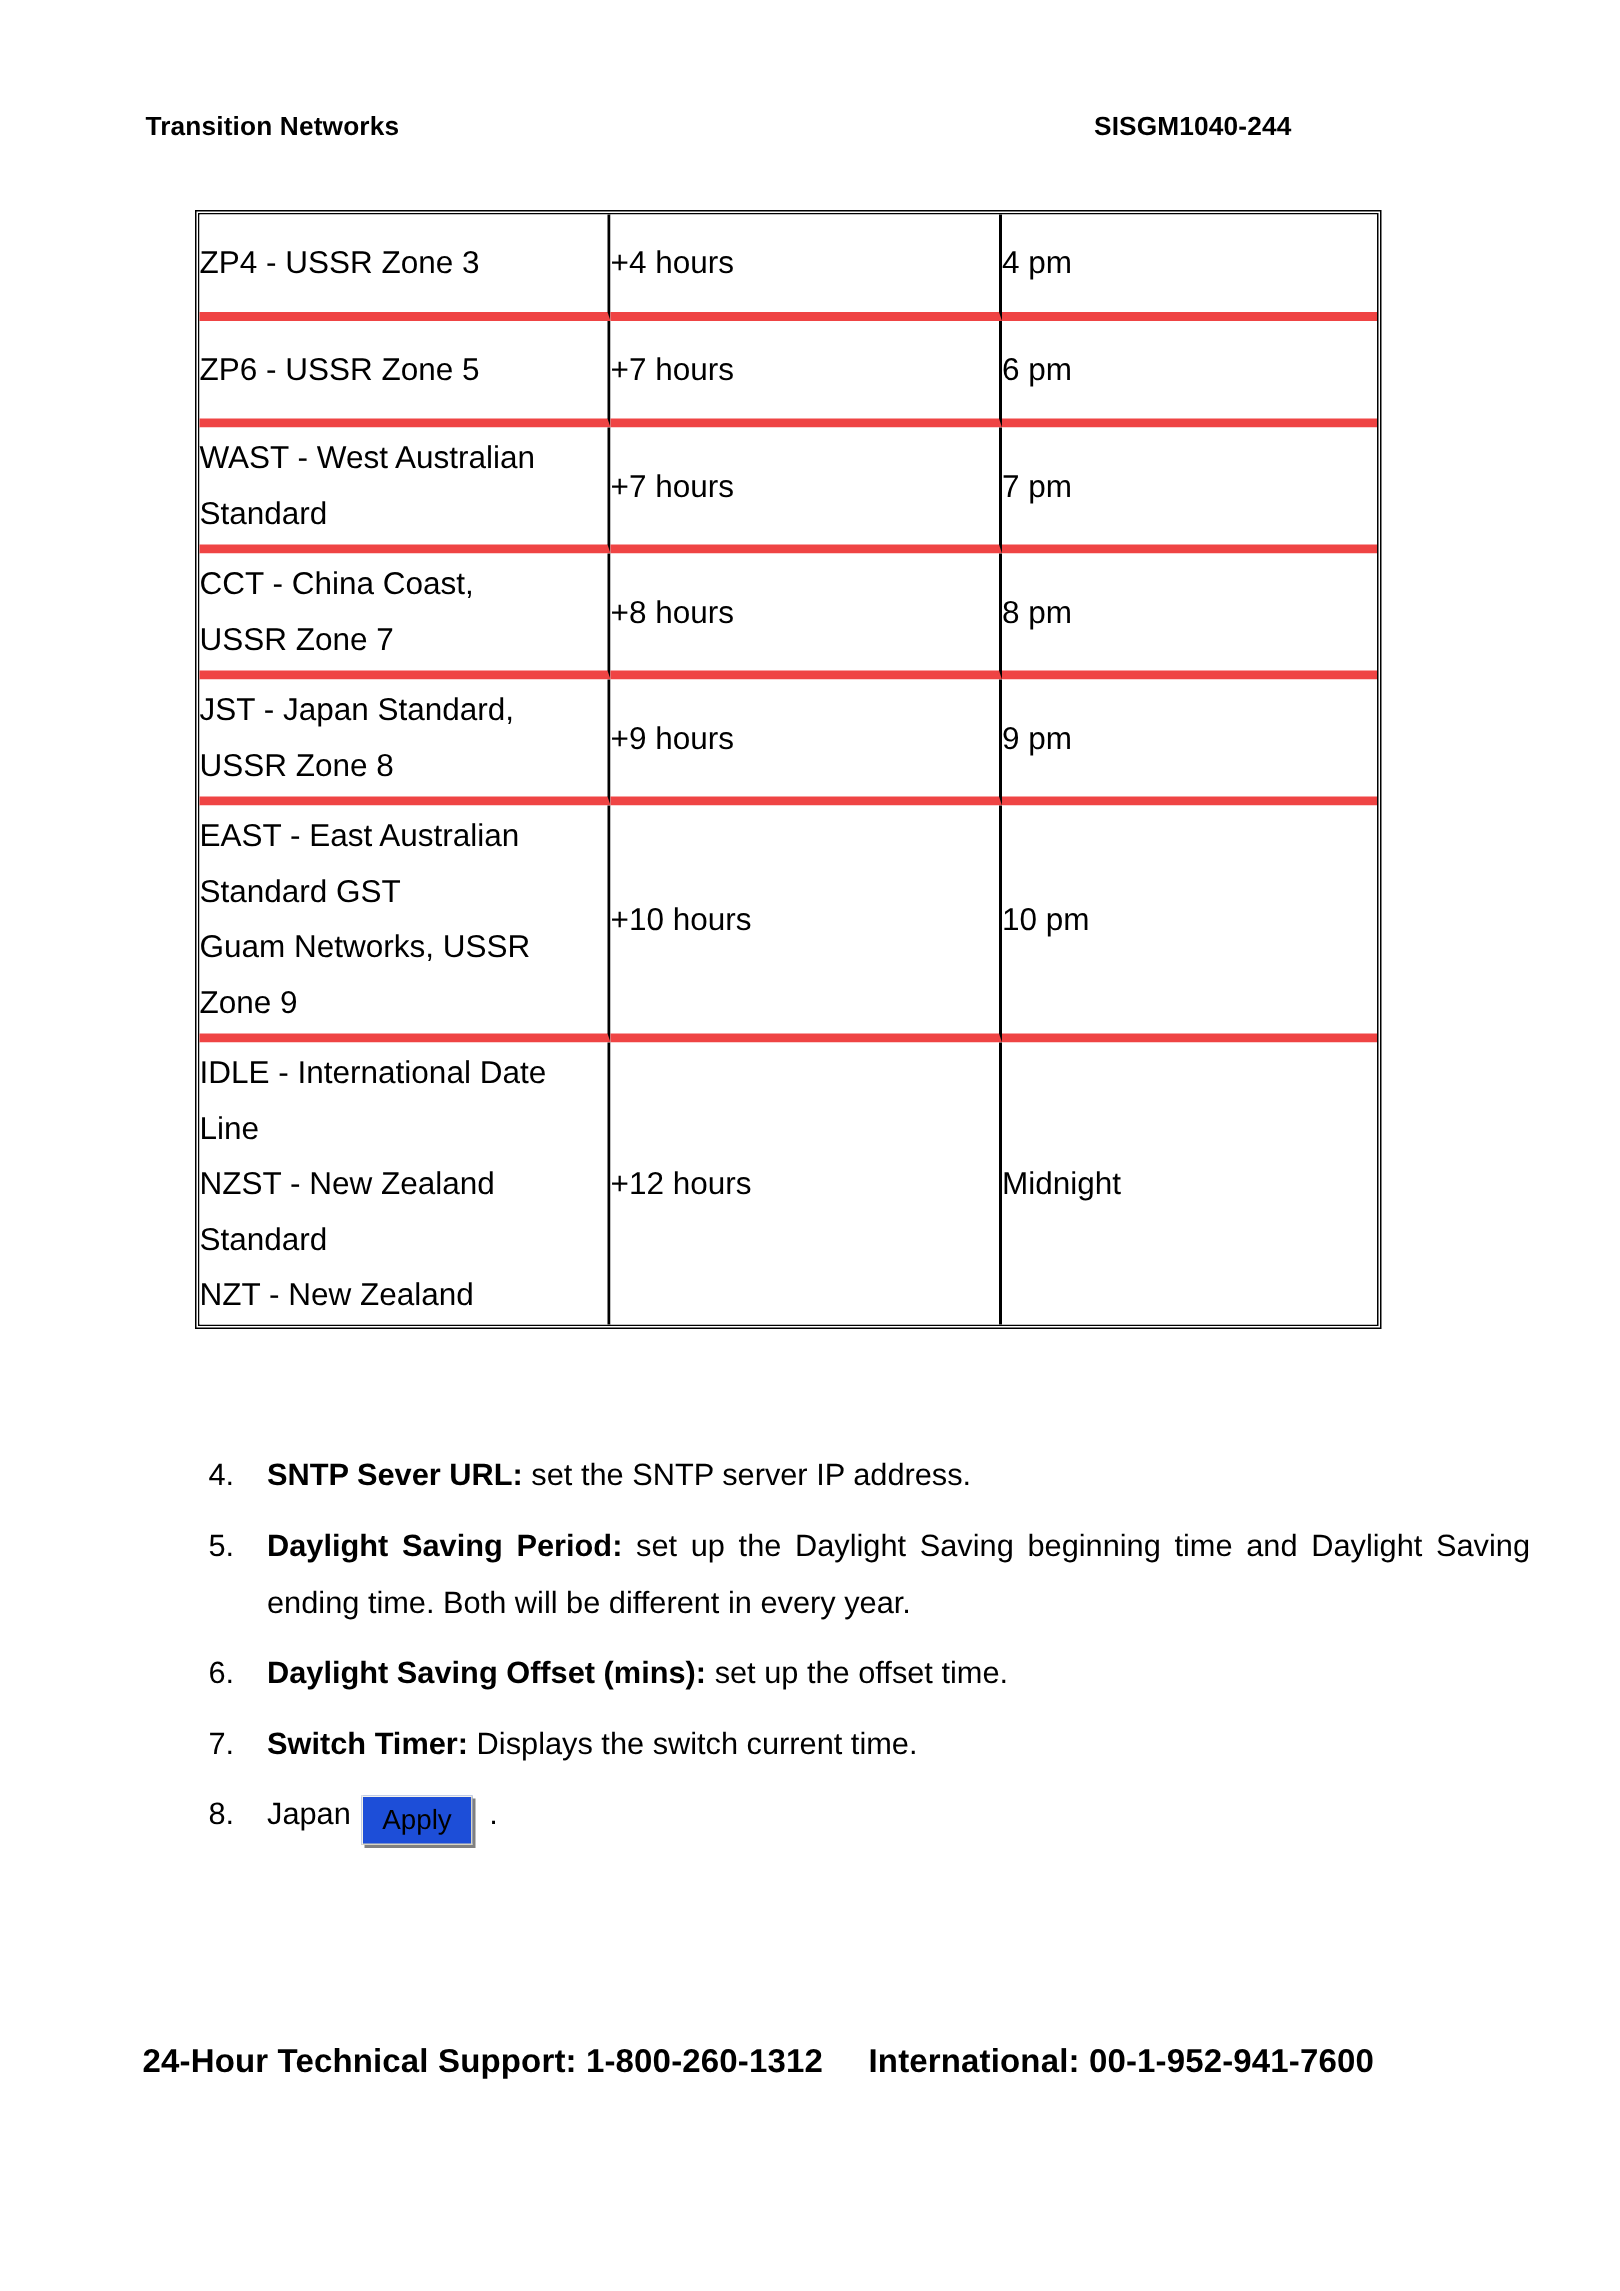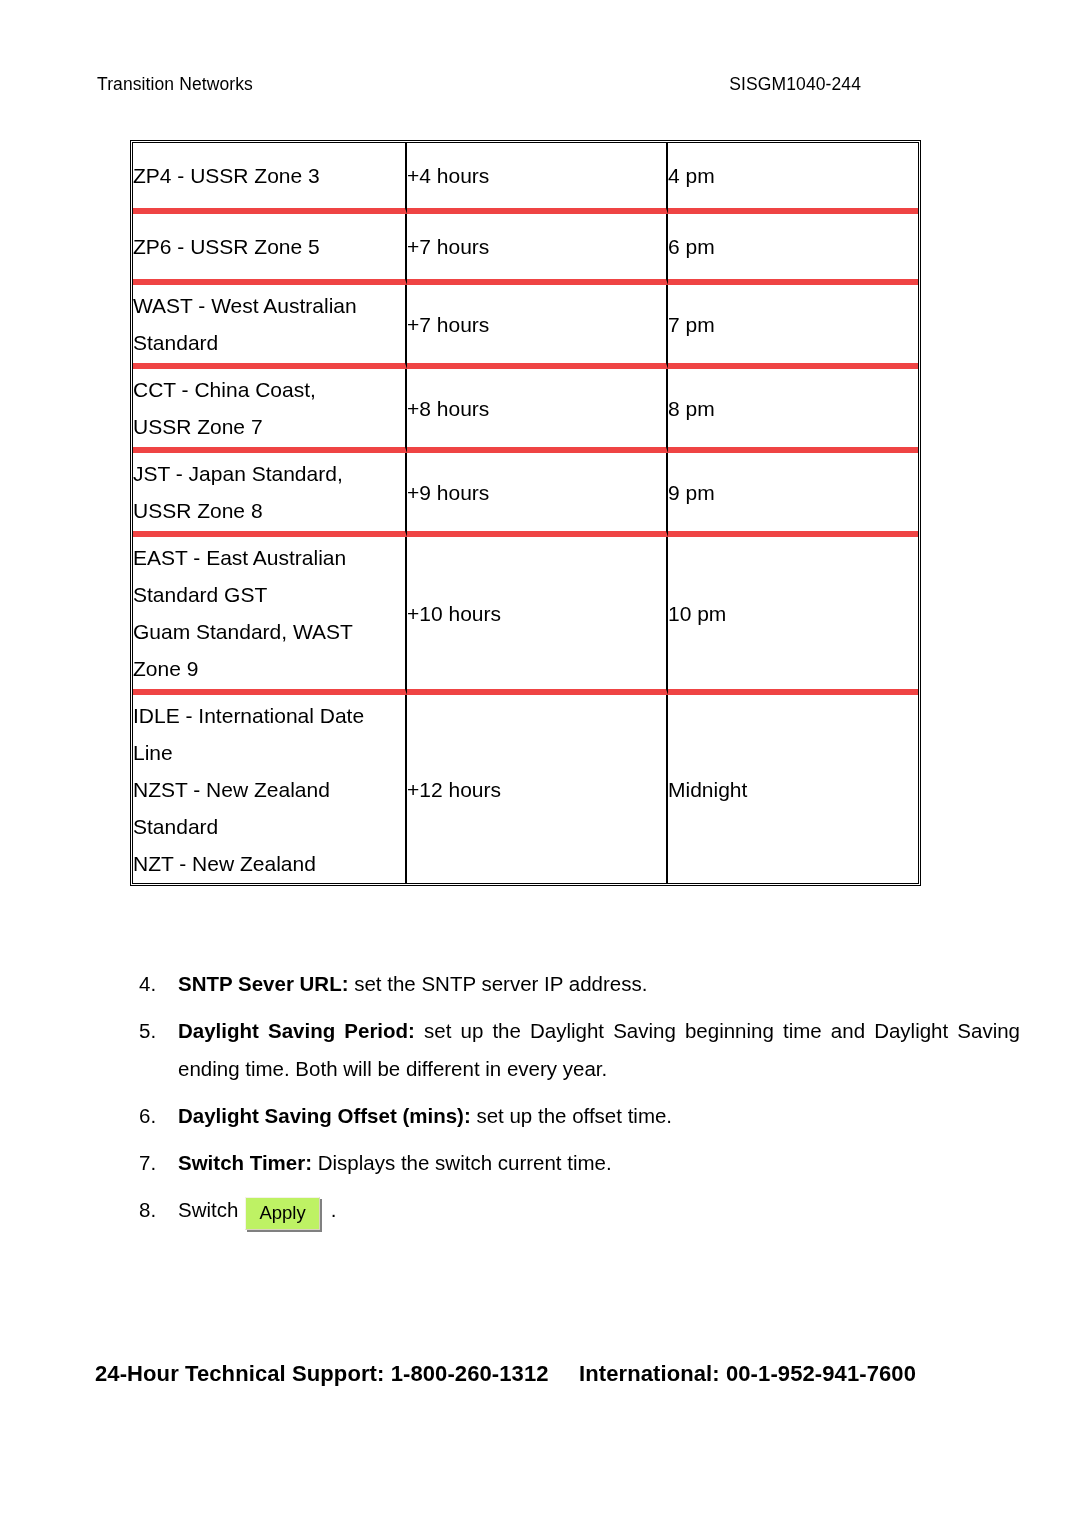--- a/index.html
+++ b/index.html
@@ -27,21 +27,21 @@
   
   .doc-header {
     position: absolute;
     top: 74px;
     left: 97px;
     width: 886px;
     display: flex;
     justify-content: space-between;
     align-items: baseline;
     font-size: 17.5px;
-    font-weight: 400;
+    font-weight: 700;
     letter-spacing: 0.1px;
   }
   .doc-header .right { margin-right: 122px; }
 
   
   .tbl-wrap {
     position: absolute;
     top: 140px;
     left: 130px;
     width: 789px;
@@ -128,21 +128,21 @@
     display: flex;
     align-items: center;
     line-height: 38px;
   }
 
   
   .apply-btn {
     display: inline-block;
     margin: 0 3px 0 7px;
     padding: 4px 13px 5px 13px;
-    background: #bef264;
+    background: #1d4ed8;
     border: 1px solid #D9D4C0;
     border-top-color: #F4F2E8;
     border-left-color: #F4F2E8;
     box-shadow: 2px 2px 0 0 #808080;
     font-size: 18.5px;
     line-height: 22px;
     color: #000;
     font-family: "Liberation Sans", sans-serif;
     position: relative;
     top: 3px;
@@ -223,21 +223,21 @@
             <span class="ln">USSR Zone 8</span>
           </td>
           <td class="cell-offset">+9 hours</td>
           <td class="cell-time">9 pm</td>
         </tr>
 
         <tr class="four">
           <td class="cell-zone">
             <span class="ln">EAST - East Australian</span>
             <span class="ln">Standard GST</span>
-            <span class="ln">Guam Standard, WAST</span>
+            <span class="ln">Guam Networks, USSR</span>
             <span class="ln">Zone 9</span>
           </td>
           <td class="cell-offset">+10 hours</td>
           <td class="cell-time">10 pm</td>
         </tr>
 
         <tr class="five">
           <td class="cell-zone">
             <span class="ln">IDLE - International Date</span>
             <span class="ln">Line</span>
@@ -271,21 +271,21 @@
     </div>
 
     <div class="step">
       <span class="num">7.</span>
       <span class="body"><b>Switch Timer:</b><span> Displays the switch current time.</span></span>
     </div>
 
     <div class="step with-btn">
       <span class="num">8.</span>
       <span class="body">
-          <span>Switch</span>
+          <span>Japan</span>
           <span class="apply-btn">Apply</span>
           <span class="period-after">.</span>
         </span>
     </div>
 
   </div>
 
   <div class="doc-footer">
     <span class="left">24-Hour Technical Support: 1-800-260-1312</span>
     <span class="right">International: 00-1-952-941-7600</span>

